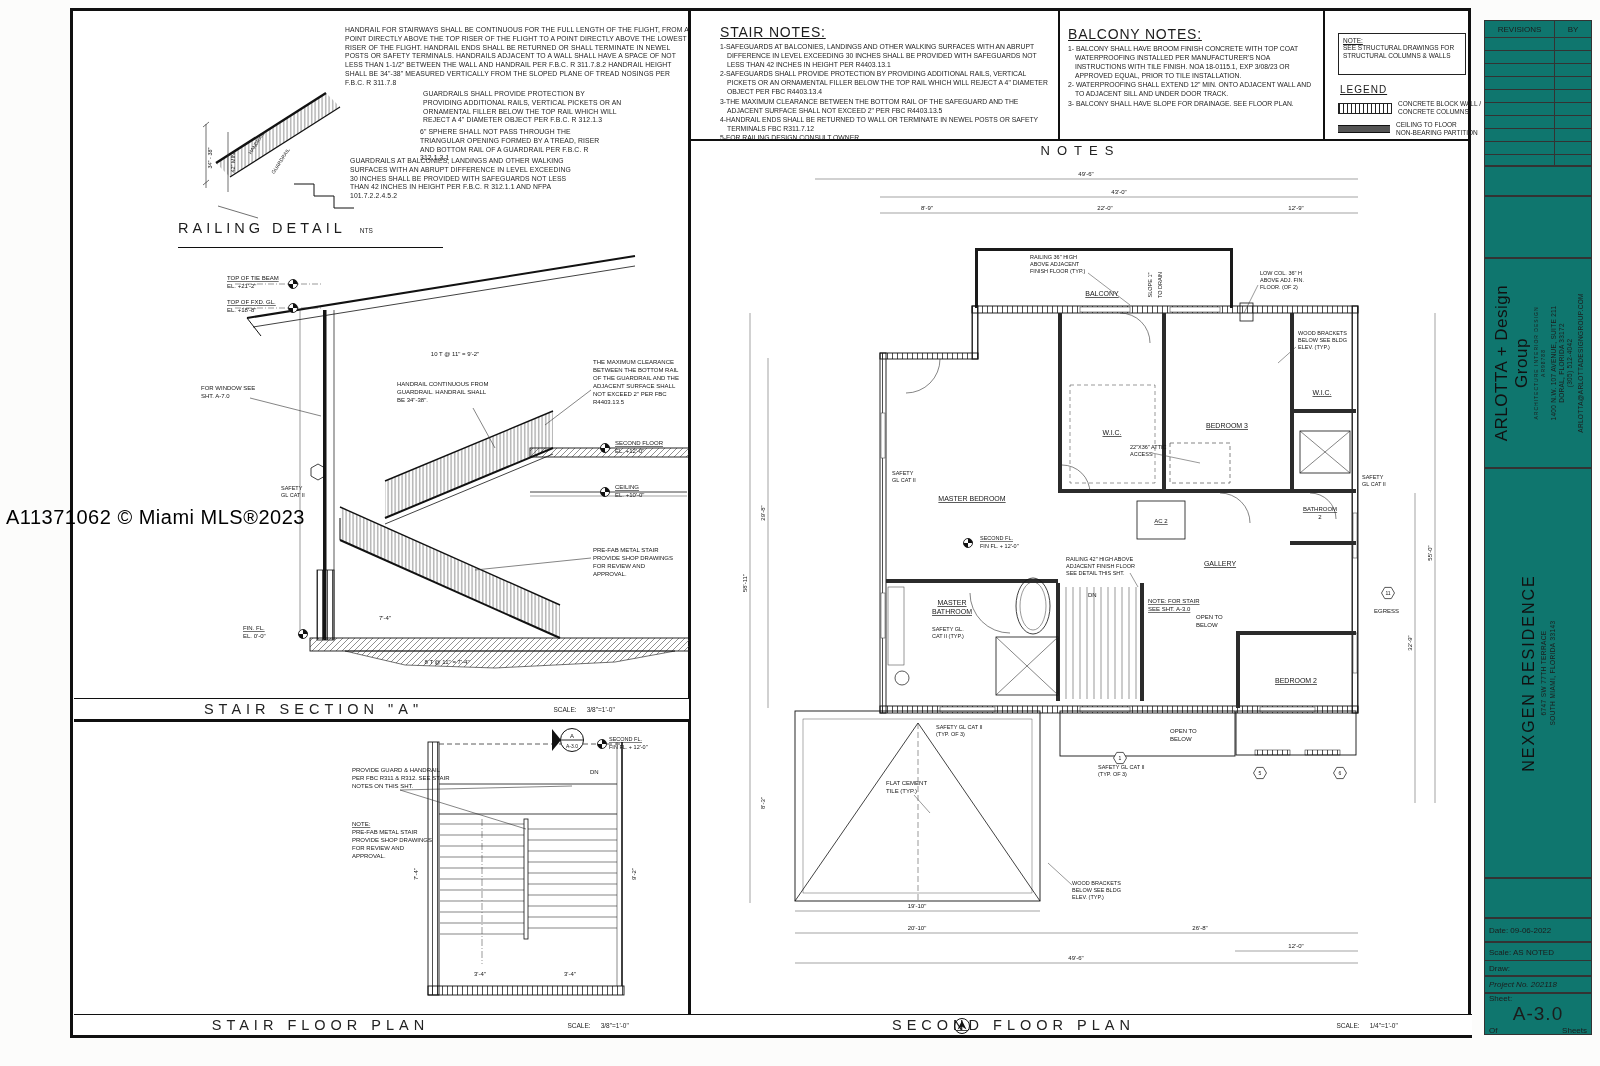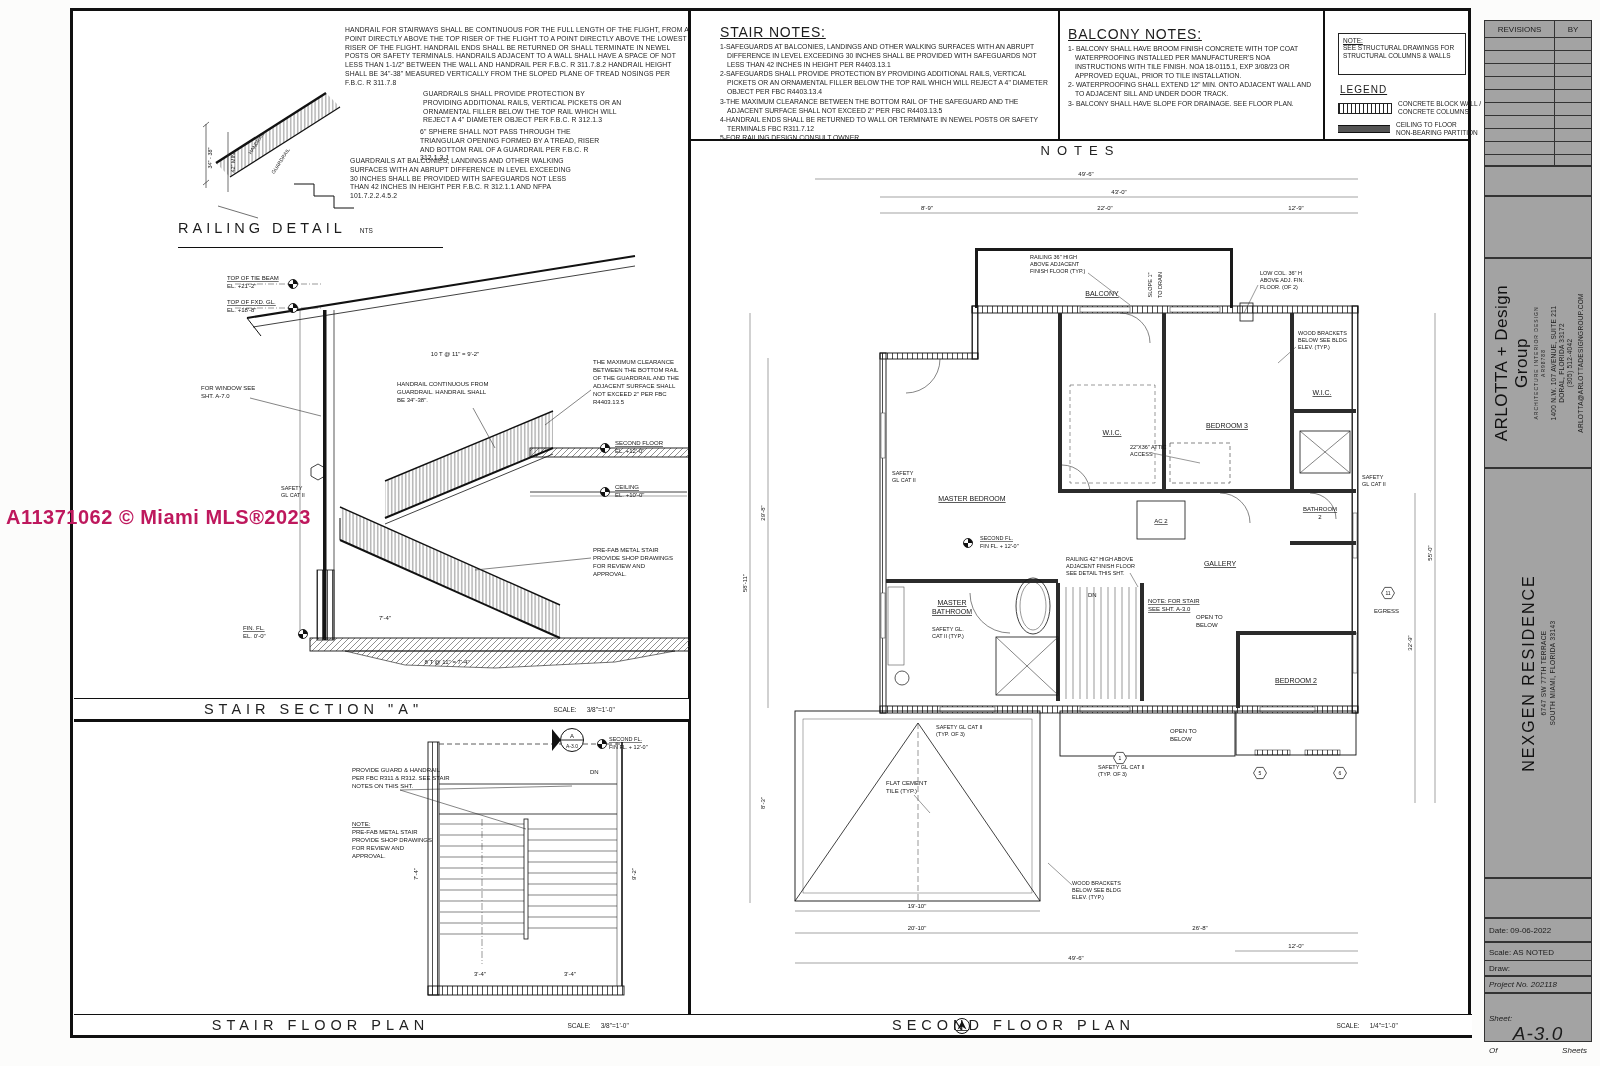--- a/index.html
+++ b/index.html
@@ -13,23 +13,23 @@
   .nitem{font-size:6.8px;line-height:1.34;padding-left:7px;text-indent:-7px;}
   .titlebar{border-top:1.2px solid #101010;border-bottom:3px solid #101010;display:flex;align-items:center;background:#fff;box-sizing:border-box;}
   .tb-text{flex:1;text-align:center;font-size:14.5px;letter-spacing:5px;color:#222;}
   .tb-scale{font-size:6.5px;width:135px;display:flex;gap:10px;color:#222;}
   .dtitle{display:flex;align-items:baseline;border-bottom:1.4px solid #101010;padding-bottom:11px;}
   .dtitle .big{font-size:14.5px;letter-spacing:4px;}
   .dtitle .sml{font-size:6.5px;margin-left:14px;}
   svg text{font-family:"Liberation Sans",sans-serif;fill:#161616;}
   .t5{font-size:5px;}.t55{font-size:5.5px;}.t6{font-size:6px;}.t7{font-size:7px;}
   .u{text-decoration:underline;}
-  .watermark{left:6px;top:506px;font-size:20px;color:#be185d;letter-spacing:.5px;z-index:30;font-weight:bold;}
+  .watermark{left:6px;top:506px;font-size:20px;color:#000000;letter-spacing:.5px;z-index:30;}
   
-  .sbox{position:absolute;border:1px solid #333;background:#a3a3a3;box-sizing:border-box;}
+  .sbox{position:absolute;border:1px solid #333;background:#0f766e;box-sizing:border-box;}
   .rot{position:absolute;transform:rotate(-90deg);display:flex;flex-direction:column;align-items:center;justify-content:center;text-align:center;}
   .firm-name{font-size:17px;letter-spacing:.5px;color:#111;}
   .firm-sm{font-size:5px;letter-spacing:1px;margin-top:1px;}
   .firm-ad{font-size:6.5px;margin-top:1px;letter-spacing:.3px;}
   .proj-name{font-size:16px;letter-spacing:2px;color:#111;}
   .proj-ad{font-size:6.5px;margin-top:2px;letter-spacing:.4px;}
   .srow{font-size:8px;padding:3px 4px;box-sizing:border-box;}
   .revhead{display:flex;font-size:8px;border-bottom:1px solid #333;height:16px;align-items:center;}
   .revhead .c1{width:69px;text-align:center;border-right:1px solid #333;height:100%;display:flex;align-items:center;justify-content:center;}
   .revhead .c2{flex:1;text-align:center;}
@@ -516,20 +516,20 @@
 <div class="rot" style="left:1333px;top:619px;width:410px;height:108px;">
   <div class="proj-name">NEXGEN RESIDENCE</div>
   <div class="proj-ad">6747 SW 77TH TERRACE</div>
   <div class="proj-ad">SOUTH MIAMI, FLORIDA 33143</div>
 </div>
 <div class="sbox" style="left:1484px;top:878px;width:108px;height:40px;"></div>
 <div class="sbox srow" style="left:1484px;top:918px;width:108px;height:24px;display:flex;align-items:center;">Date: 09-06-2022</div>
 <div class="sbox srow" style="left:1484px;top:942px;width:108px;height:20px;display:flex;align-items:center;">Scale: AS NOTED</div>
 <div class="sbox srow" style="left:1484px;top:960px;width:108px;height:16px;display:flex;align-items:center;">Draw:</div>
 <div class="sbox srow" style="left:1484px;top:976px;width:108px;height:17px;display:flex;align-items:center;font-style:italic;">Project No. 202118</div>
-<div class="sbox" style="left:1484px;top:993px;width:108px;height:49px;padding:20px 4px;font-style:italic;">
+<div class="sbox" style="left:1484px;top:993px;width:108px;height:42px;padding:0 4px;">
   <div style="font-size:8px;">Sheet:</div>
   <div style="font-size:19px;text-align:center;letter-spacing:1px;">A-3.0</div>
   <div style="display:flex;justify-content:space-between;font-size:8px;margin-top:1px;">
     <span>Of</span>
     <span>Sheets</span>
   </div>
 </div>
 
 </body></html>

